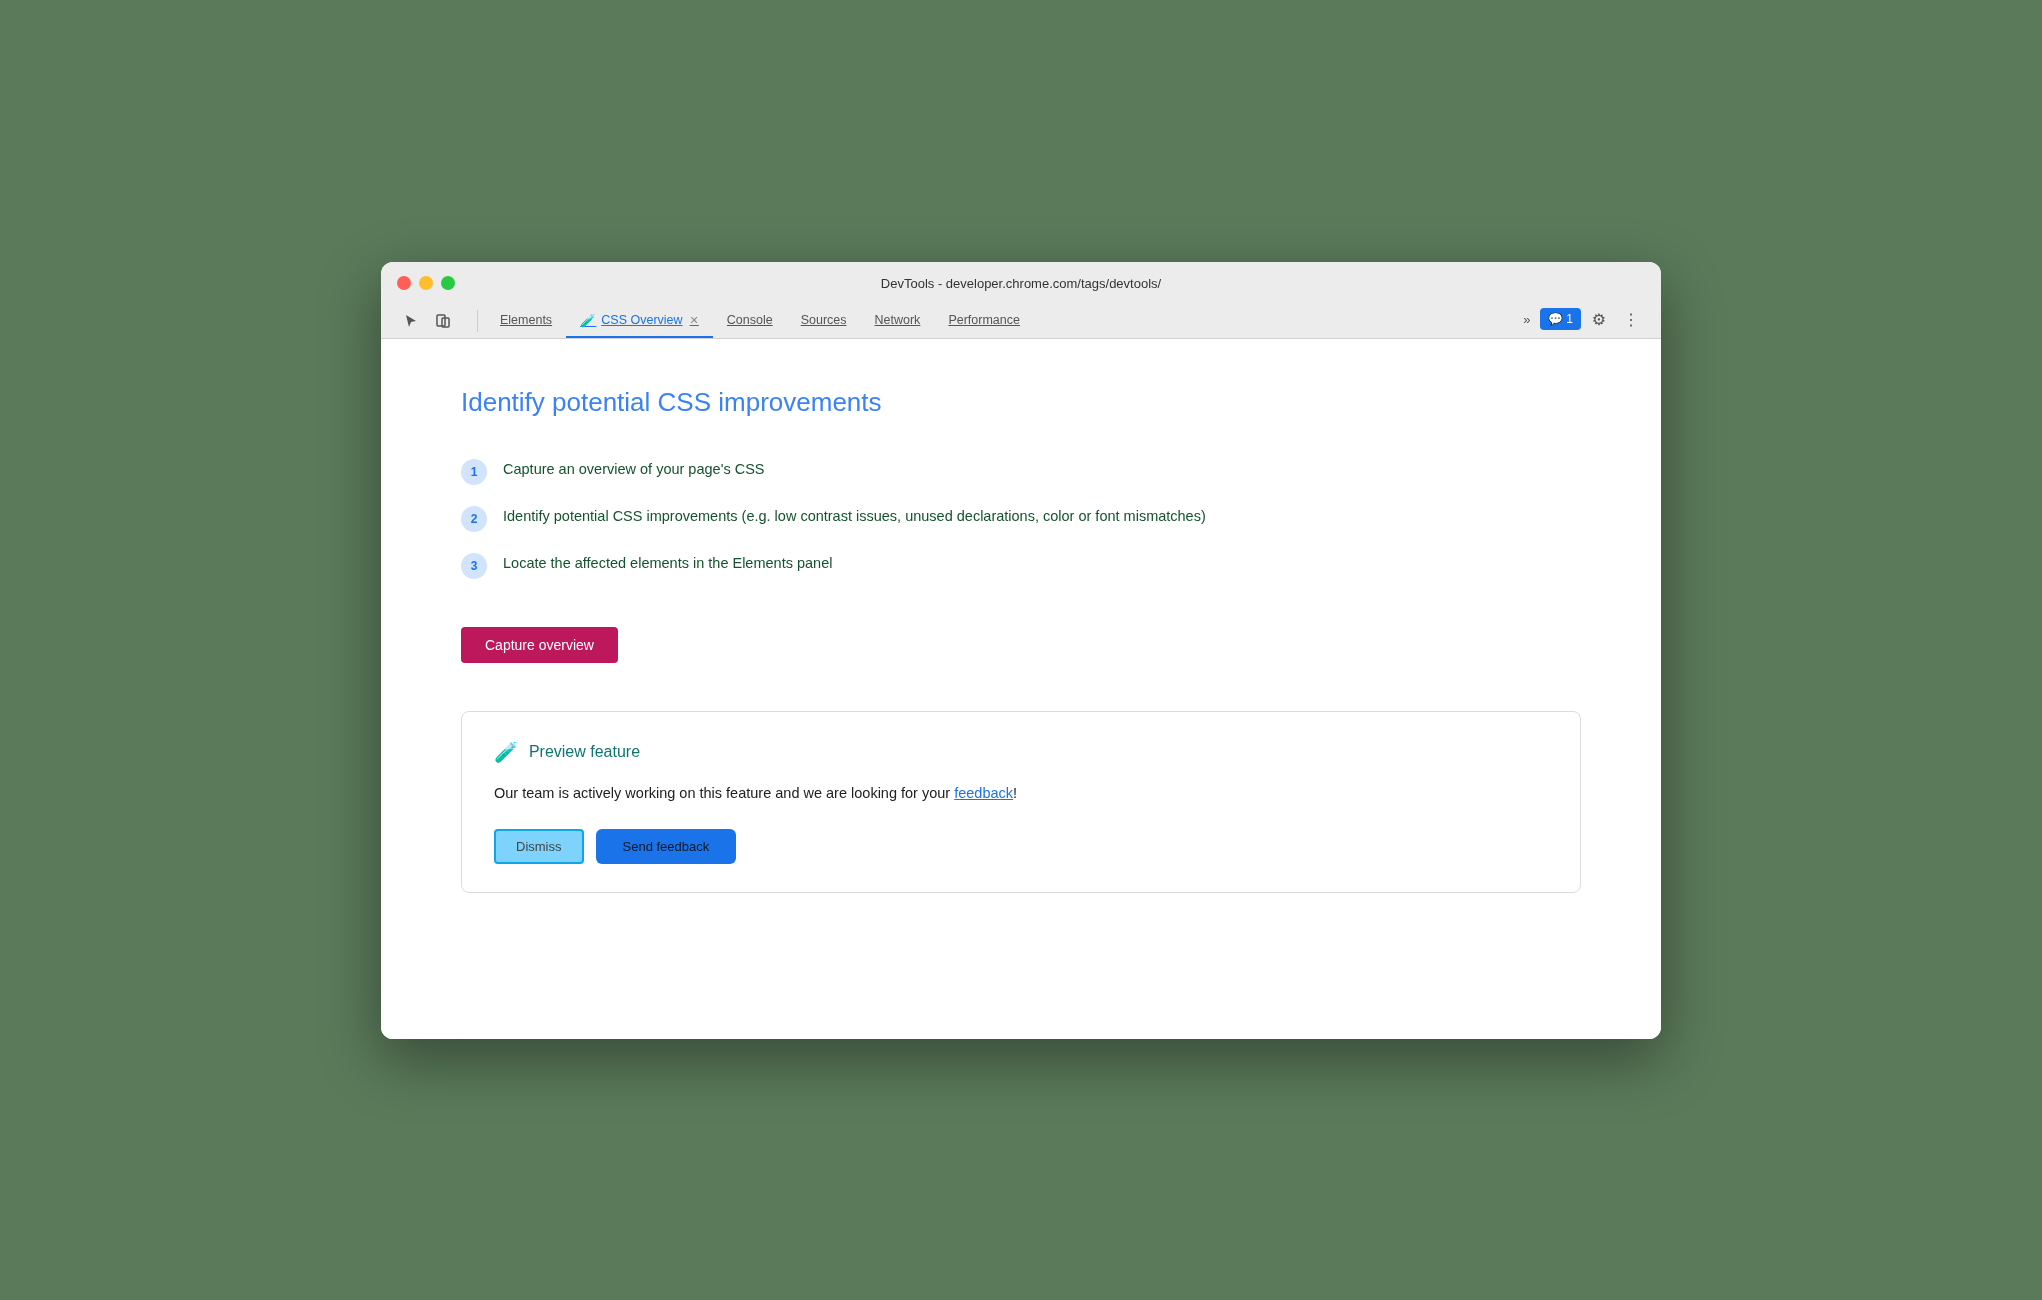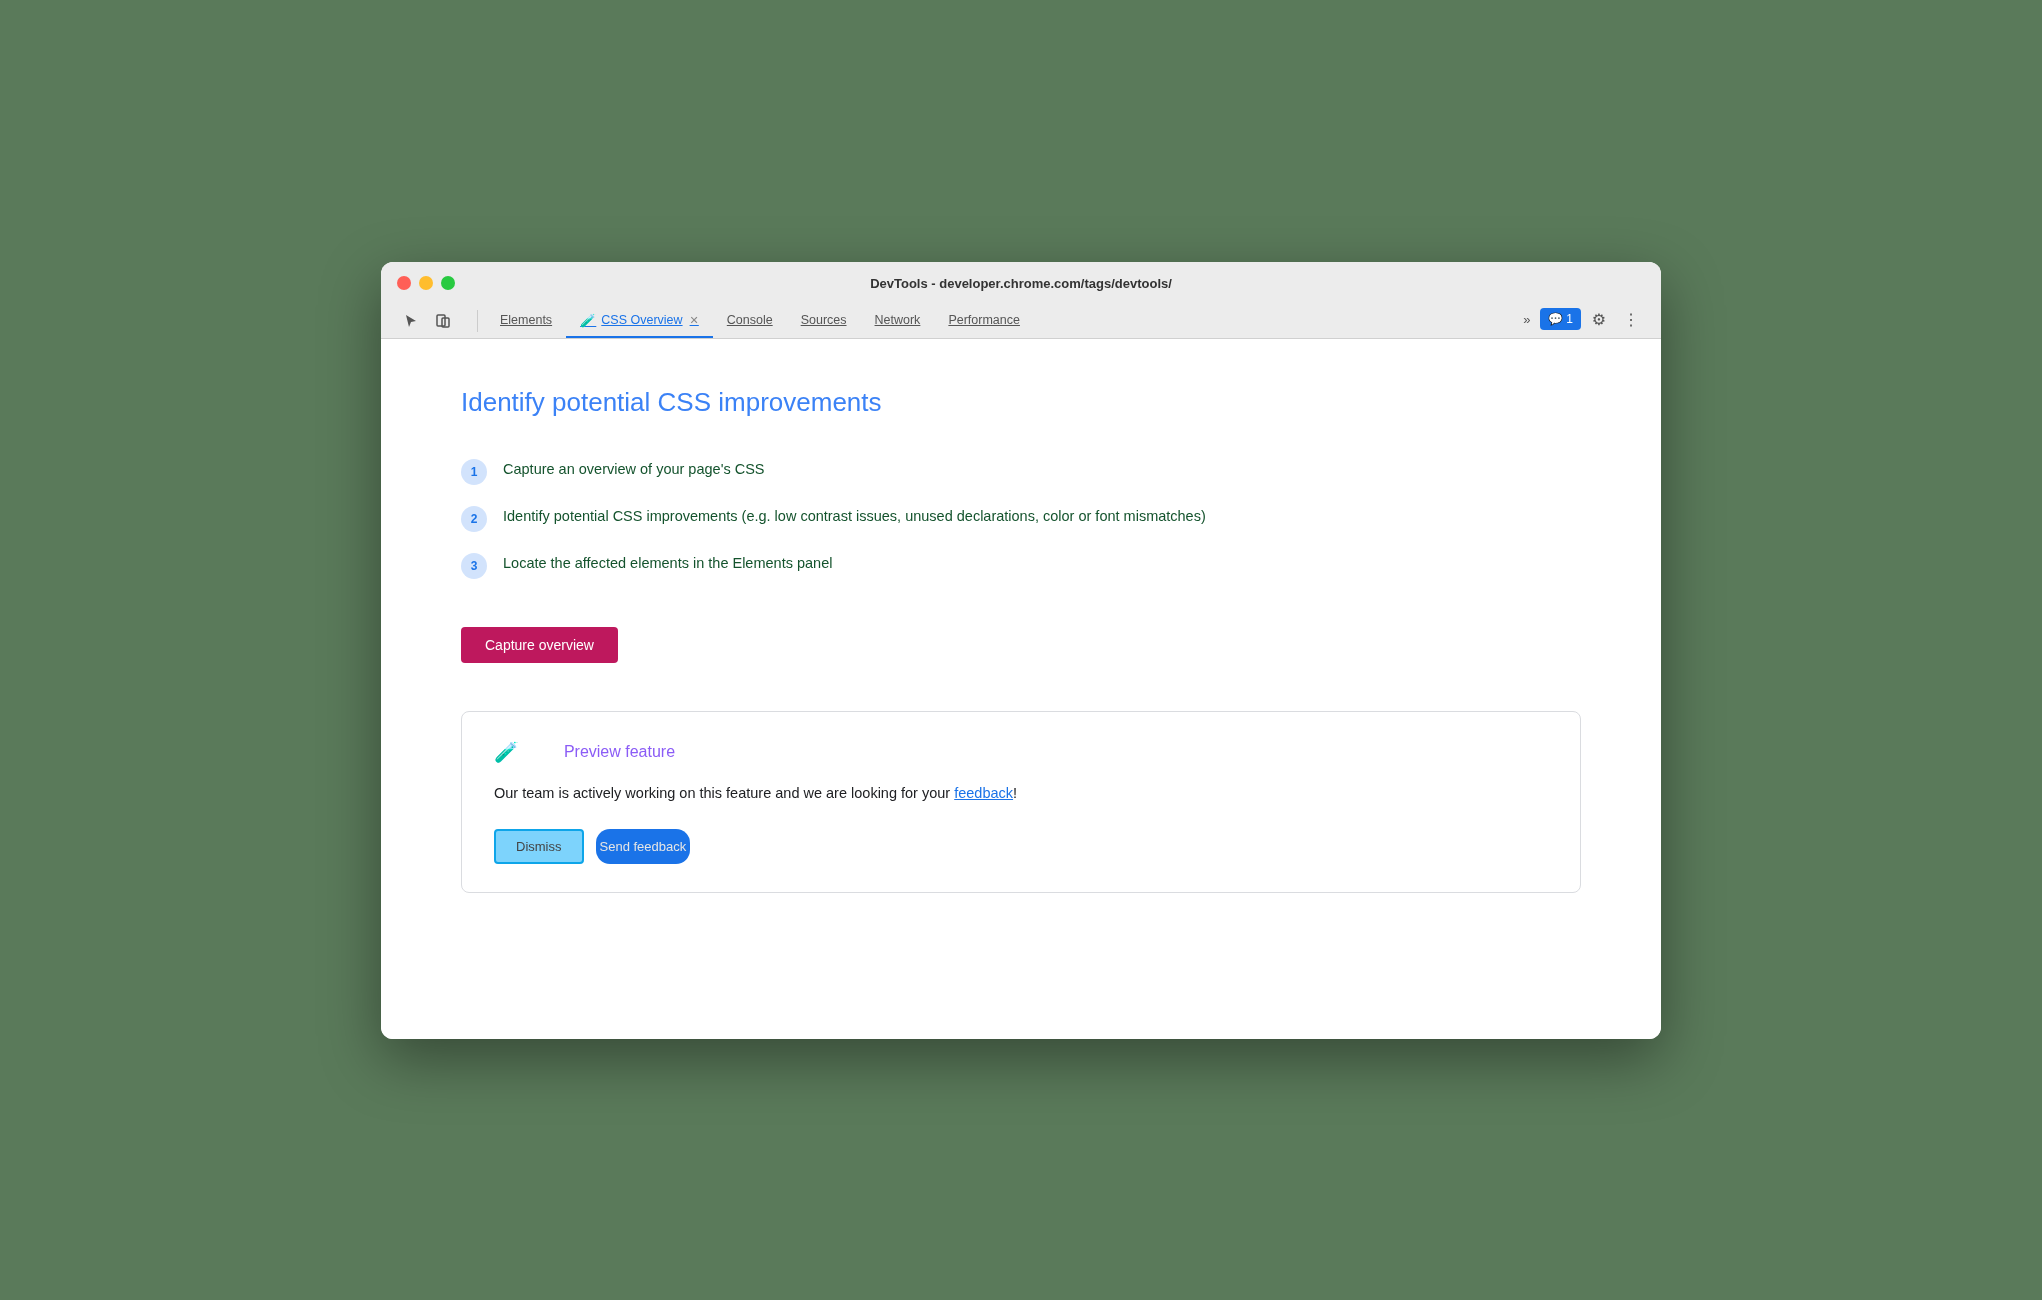--- a/index.html
+++ b/index.html
@@ -52,21 +52,21 @@
       border-radius: 50%;
     }
 
     .control.close { background: #ff5f57; }
     .control.minimize { background: #ffbd2e; }
     .control.maximize { background: #28ca41; }
 
     .window-title {
       font-size: 13px;
       color: #333;
-      font-weight: 700;
+      font-weight: 400;
     }
 
     .tabs-bar {
       display: flex;
       align-items: center;
       gap: 0;
       padding-top: 4px;
     }
 
     .tab-icons {
@@ -229,23 +229,22 @@
       margin-bottom: 18px;
     }
 
     .flask-icon {
       color: #1a73e8;
       font-size: 20px;
     }
 
     .preview-title {
       font-size: 16px;
-      color: #8b5cf6;
+      color: #0f766e;
       font-weight: 500;
-      margin-left: 35px;
     }
 
     .preview-text {
       font-size: 14.5px;
       color: #202124;
       line-height: 1.6;
       margin-bottom: 24px;
     }
 
     .preview-text a {
@@ -262,25 +261,25 @@
       padding: 8px 20px;
       border: 2px solid #0ea5e9;
       border-radius: 4px;
       background: #7dd3fc;
       color: #444;
       font-size: 13px;
       cursor: pointer;
     }
 
     .preview-btn-blue {
-      padding: 8px 4px;
+      padding: 8px 27px;
       border: none;
-      border-radius: 14px;
+      border-radius: 6px;
       background: #1a73e8;
-      color: #e5e5e5;
+      color: #0f172a;
       font-size: 13px;
       cursor: pointer;
     }
   </style>
 </head>
 <body>
 
 <div class="window">
 
   <div class="titlebar">

